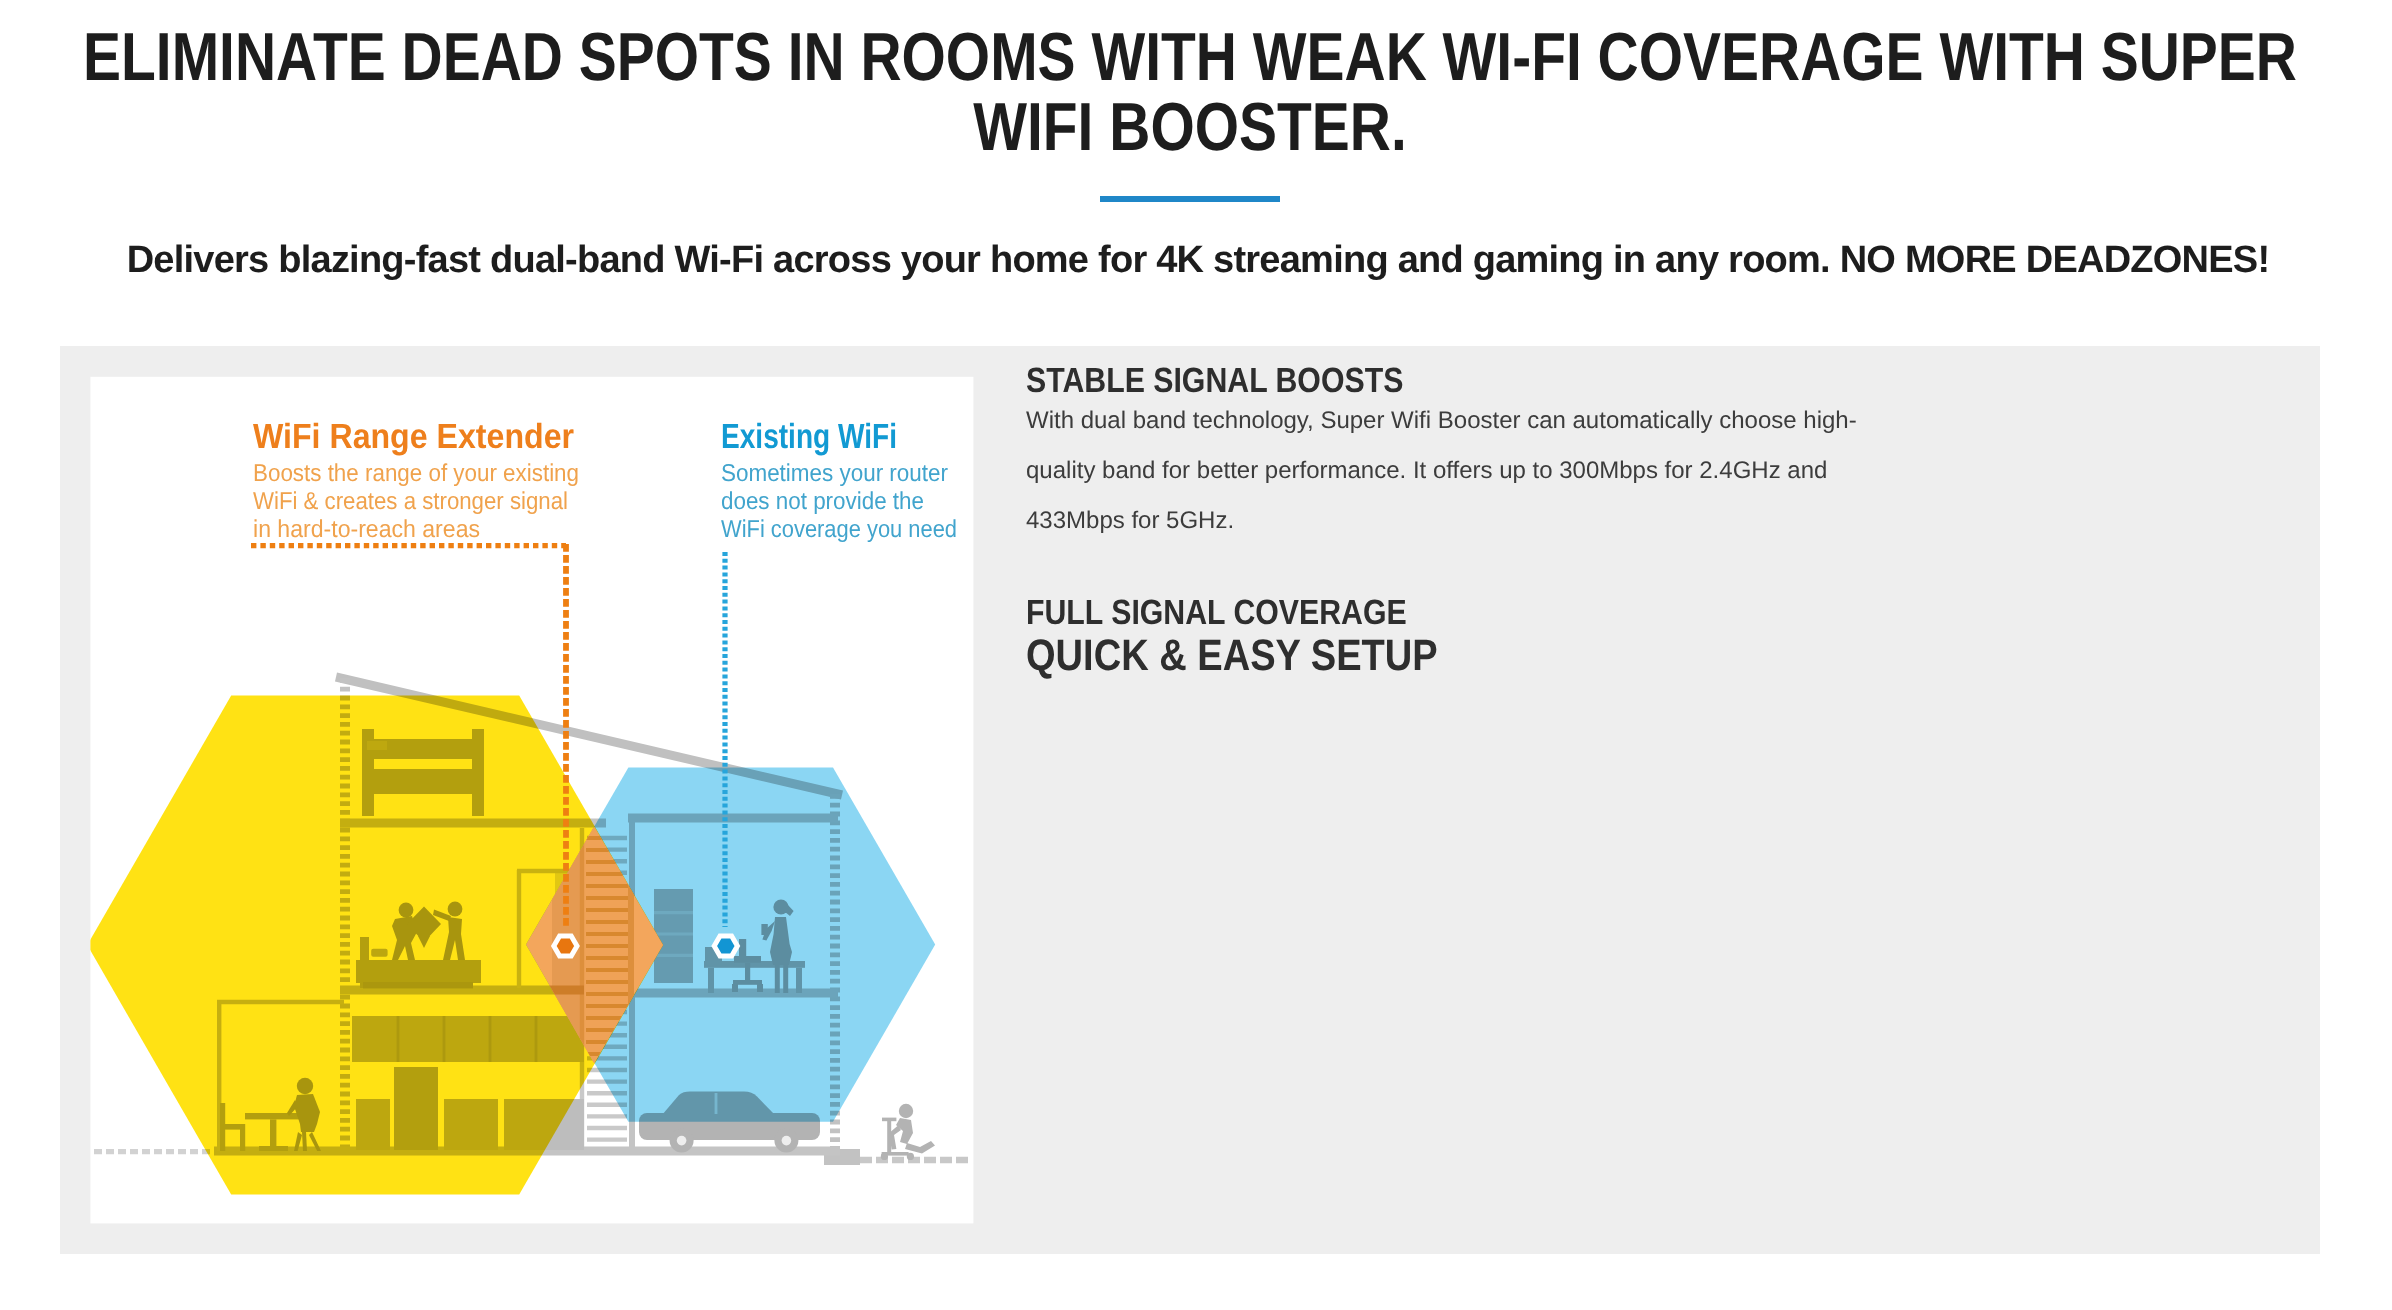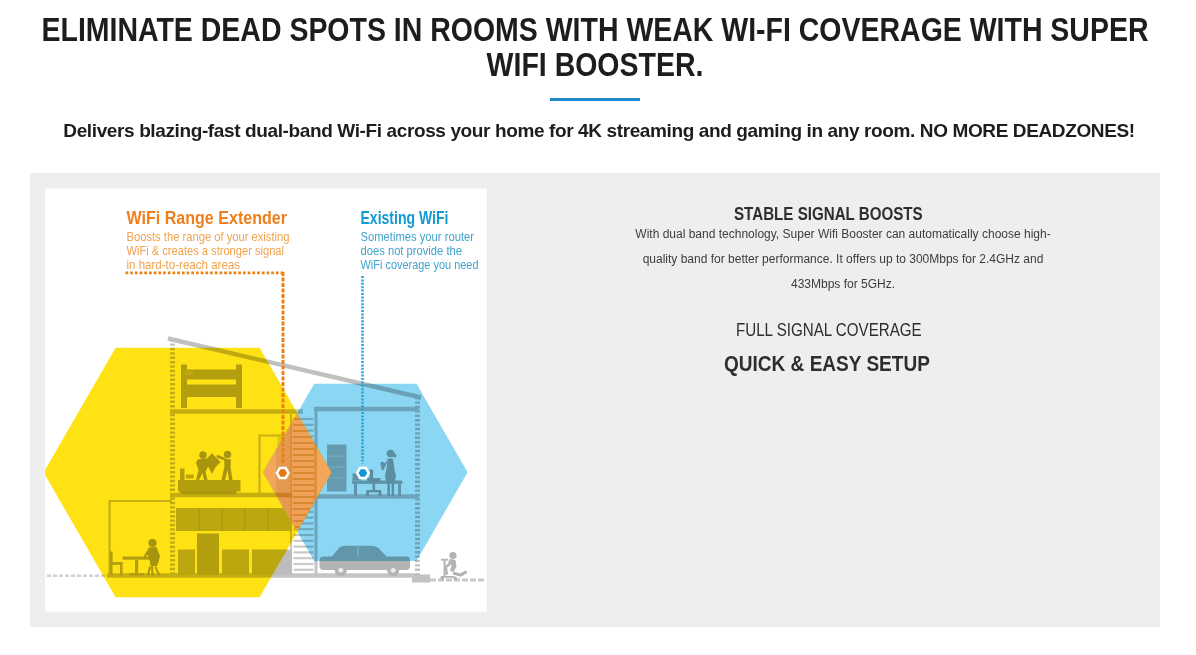--- a/index.html
+++ b/index.html
@@ -265,24 +265,24 @@
   <text x="126.5" y="254.5" font-size="12.2" fill="#f0a24c" font-family="Liberation Sans, sans-serif" textLength="157.5" lengthAdjust="spacingAndGlyphs">WiFi &amp; creates a stronger signal</text>
   <text x="126.5" y="268.5" font-size="12.2" fill="#f0a24c" font-family="Liberation Sans, sans-serif" textLength="113.5" lengthAdjust="spacingAndGlyphs">in hard-to-reach areas</text>
 
   <text x="360.5" y="224" font-size="17.5" font-weight="bold" fill="#129ad3" font-family="Liberation Sans, sans-serif" textLength="88" lengthAdjust="spacingAndGlyphs">Existing WiFi</text>
 
   <text x="360.5" y="240.5" font-size="12.2" fill="#41a4cd" font-family="Liberation Sans, sans-serif" textLength="113.5" lengthAdjust="spacingAndGlyphs">Sometimes your router</text>
   <text x="360.5" y="254.5" font-size="12.2" fill="#41a4cd" font-family="Liberation Sans, sans-serif" textLength="101.5" lengthAdjust="spacingAndGlyphs">does not provide the</text>
   <text x="360.5" y="268.5" font-size="12.2" fill="#41a4cd" font-family="Liberation Sans, sans-serif" textLength="118" lengthAdjust="spacingAndGlyphs">WiFi coverage you need</text>
 </svg>
 
-<div class="abs" style="left:513px;top:203px;width:660px;color:#3c3c3c;text-align:center;">
+<div class="abs" style="left:513px;top:179px;width:660px;color:#3c3c3c;">
 
   <div style="font-size:17.5px;font-weight:bold;color:#2e2e2e;line-height:22px;margin:0;"><span style="display:inline-block;transform:scaleX(0.865);transform-origin:0 0;white-space:nowrap;">STABLE SIGNAL BOOSTS</span></div>
 
   <div style="font-size:12px;line-height:25.2px;margin:-3px 0 21px;">With dual band technology, Super Wifi Booster can automatically choose high-<br>quality band for better performance. It offers up to 300Mbps for 2.4GHz and<br>433Mbps for 5GHz.</div>
 
-  <div style="font-size:17.5px;font-weight:normal;color:#2e2e2e;line-height:22px;margin:12px;"><span style="display:inline-block;transform:scaleX(0.865);transform-origin:0 0;white-space:nowrap;">FULL SIGNAL COVERAGE</span></div>
+  <div style="font-size:17.5px;font-weight:bold;color:#2e2e2e;line-height:22px;margin:0;"><span style="display:inline-block;transform:scaleX(0.865);transform-origin:0 0;white-space:nowrap;">FULL SIGNAL COVERAGE</span></div>
 
 
   <div style="font-size:22px;font-weight:bold;color:#2e2e2e;line-height:22px;margin:0;"><span style="display:inline-block;transform:scaleX(0.865);transform-origin:0 0;white-space:nowrap;">QUICK &amp; EASY SETUP</span></div>
 
 </div>
 
 </body></html>

